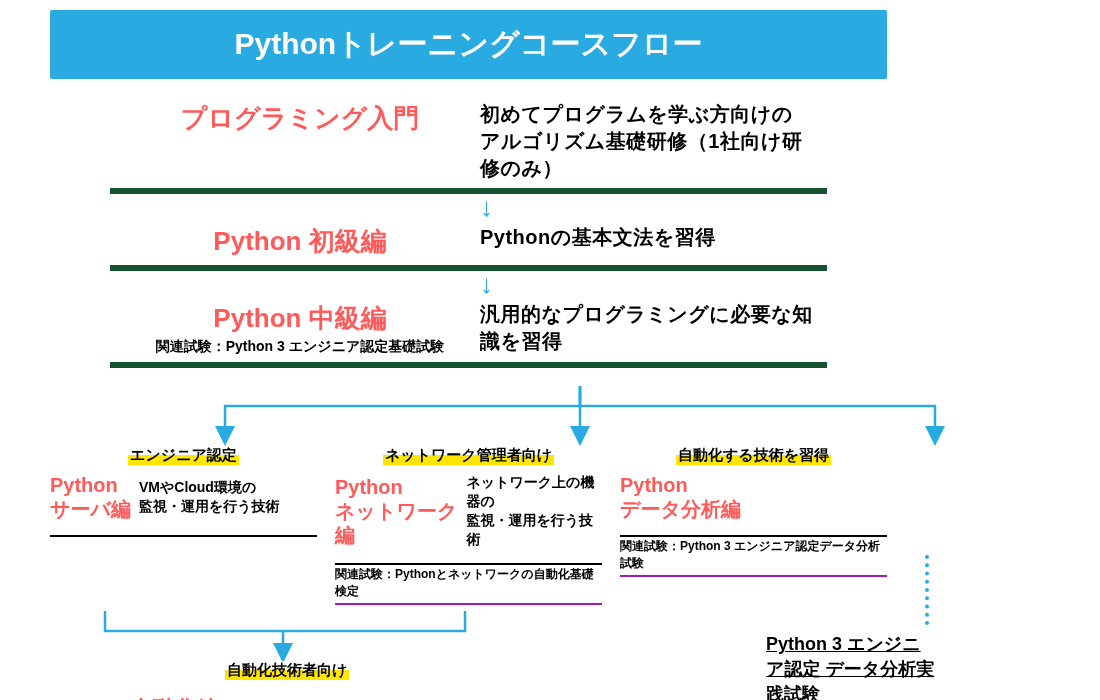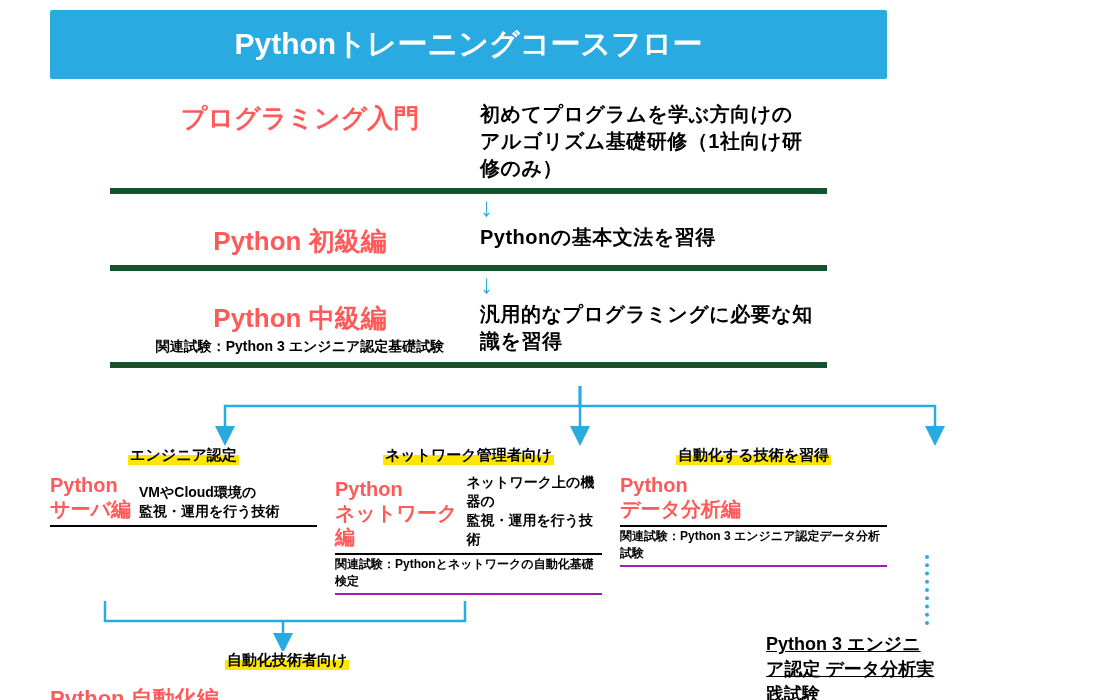--- a/index.html
+++ b/index.html
@@ -13,21 +13,21 @@
 .hleft .sub{color:#000;font-size:14px;text-align:center;font-weight:bold;margin-top:2px}
 .ar{color:#29abe2;font-size:26px;font-weight:bold;text-align:left;padding-left:10px;line-height:1}
 .arrowcell{margin:0 80px;display:flex}
 .arrowcell .spacer{width:360px}
 .arrowcell .arwrap{flex:1}
 .branch{position:relative;margin:18px 0 0 0;height:60px}
 .branch svg{position:absolute;left:0;top:0}
 .cols{display:flex;gap:18px;margin:0 20px}
 .col{flex:1;position:relative}
 .tag{display:inline-block;background:linear-gradient(to top,#ffe600 55%,transparent 55%);font-size:15px;font-weight:bold;padding:0 2px;margin-bottom:8px}
-.cbody{display:flex;align-items:flex-end;border-bottom:2px solid #000;padding-bottom:4px;gap:8px}
+.cbody{display:flex;align-items:center;border-bottom:2px solid #000;padding-bottom:14px;gap:8px}
 .ctitle{color:#ff5a5a;font-size:20px;font-weight:bold;line-height:1.2;white-space:nowrap}
 .cdesc{font-size:14px;font-weight:bold;line-height:1.35}
 .cex{font-size:12px;font-weight:bold;border-bottom:2px solid #a21caf;padding:3px 0;margin-top:-2px}
 .branch2{position:relative;height:50px;margin:6px 20px 0 20px}
 .branch2 svg{position:absolute;left:0;top:0}
 .arow{display:flex;align-items:flex-start;gap:20px;border-bottom:2px solid #000;margin:0 20px 0 20px;padding:6px 0 8px 0;width:680px}
 .atag{margin:0 20px}
 .atitle{color:#ff5a5a;font-size:22px;font-weight:bold;white-space:nowrap}
 .adesc{font-size:18px;font-weight:bold;line-height:1.35}
 .dots{position:absolute;width:0;border-left:4px dotted #29abe2;height:70px}

